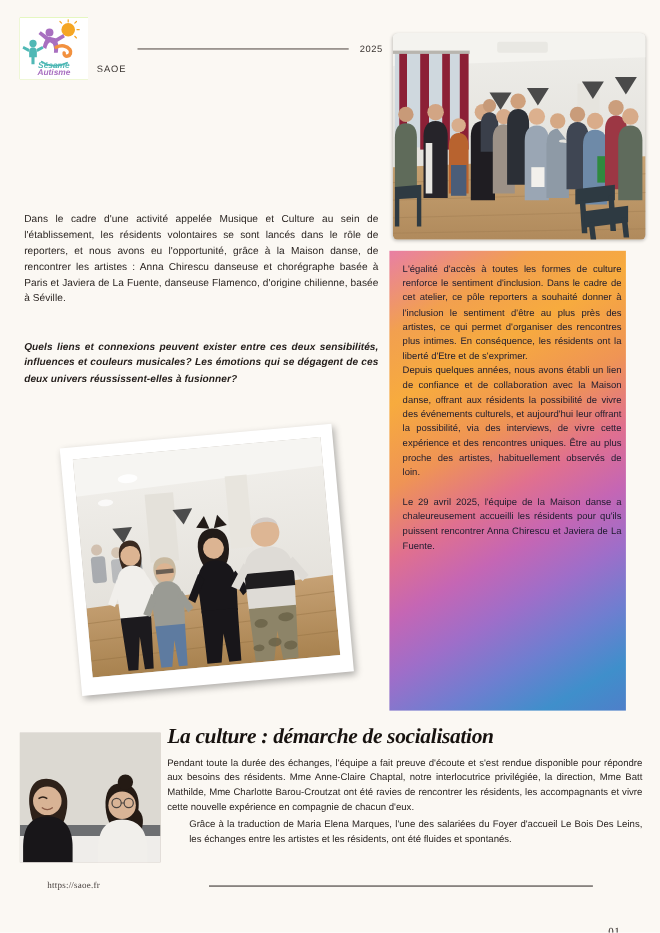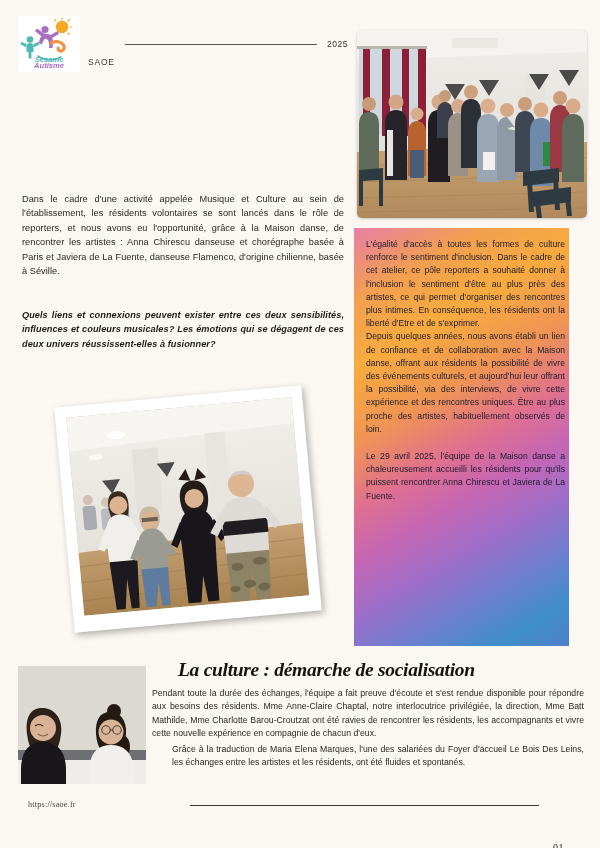--- a/index.html
+++ b/index.html
@@ -200,40 +200,39 @@
     position: absolute;
     left: 152px;
     top: 659px;
     width: 420px;
     font-family: "Liberation Serif", serif;
     font-style: italic;
     font-weight: bold;
     font-size: 19.5px;
     color: #17120f;
     letter-spacing: -0.3px;
-    margin-left: 26px;
   }
   .bottom-text {
     position: absolute;
     left: 152px;
     top: 687px;
     width: 432px;
     font-size: 8.7px;
     line-height: 13.3px;
     text-align: justify;
     color: #2b2522;
     letter-spacing: 0.02px;
   }
   .bottom-text p { margin: 0; }
   .bottom-text p + p { margin-top: 3px; margin-left: 20px; }
 
   
   .footer-url {
     position: absolute;
-    left: 28px;
+    left: 43px;
     top: 800px;
     font-family: "Liberation Serif", serif;
     font-size: 8.2px;
     color: #4a4340;
     letter-spacing: 0.2px;
   }
   .footer-rule {
     position: absolute;
     left: 190px;
     top: 805px;

